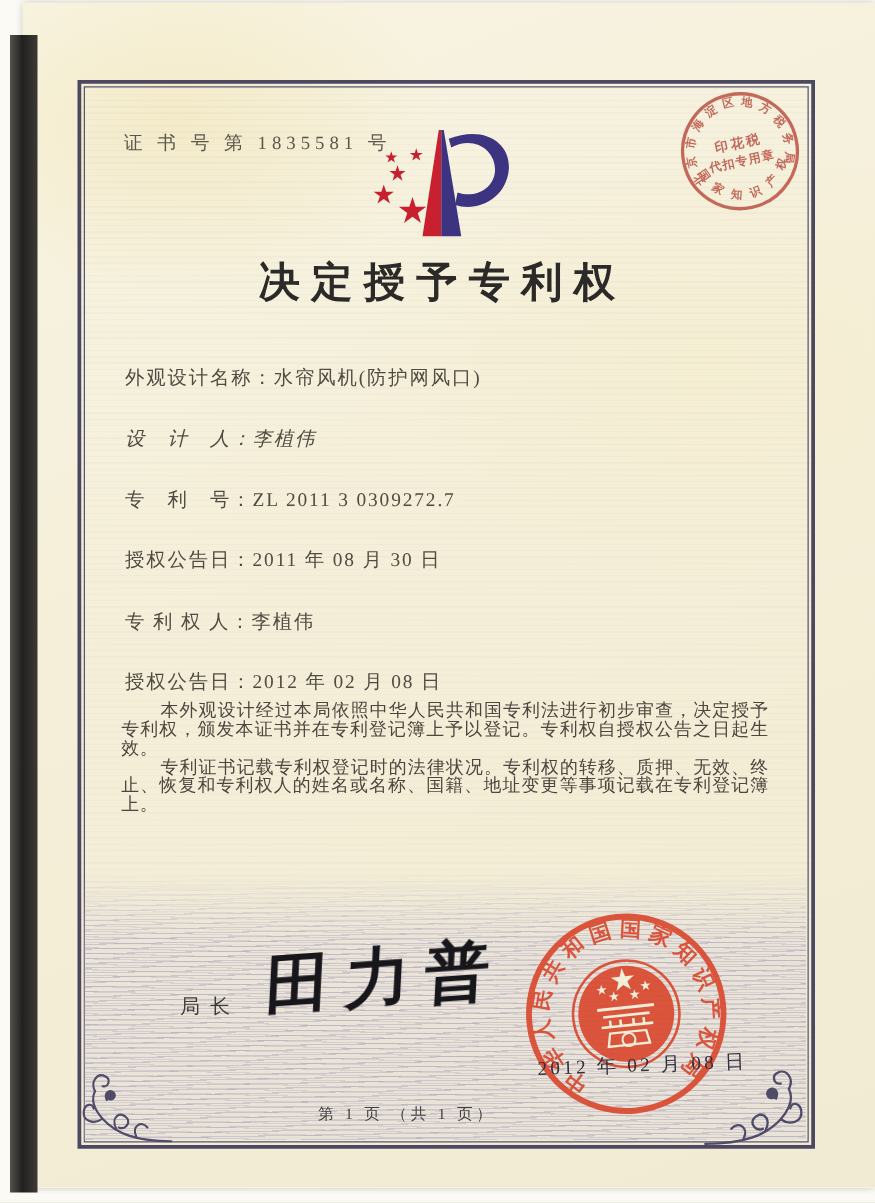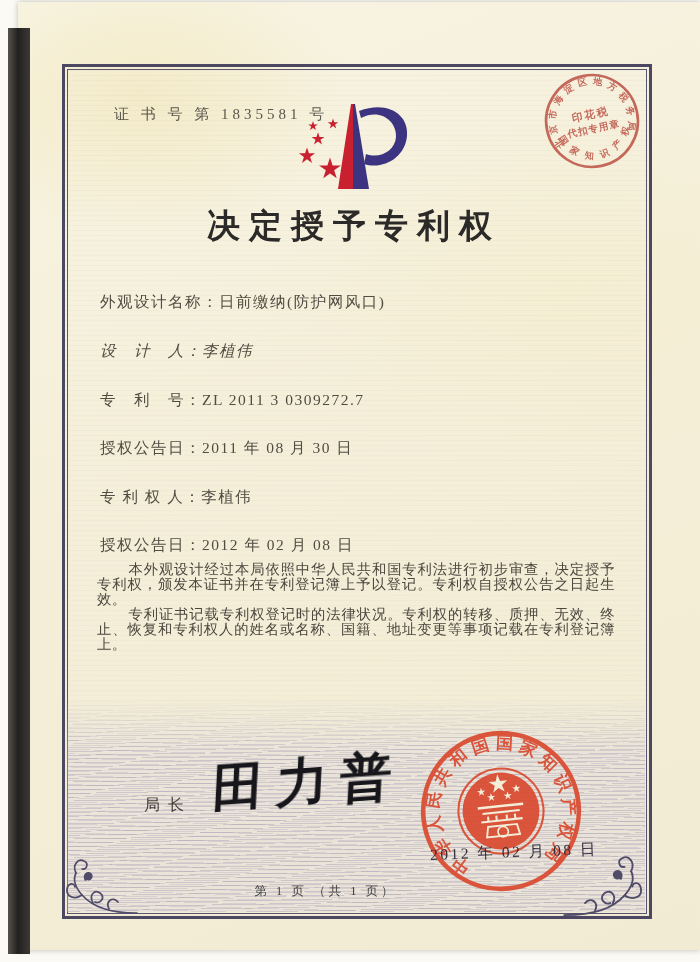--- a/index.html
+++ b/index.html
@@ -30,21 +30,21 @@
   .pattern-band{
     position:absolute;left:67px;top:698px;width:578px;height:214px;
     background:
       repeating-linear-gradient(179deg,rgba(139,128,166,.30) 0 .9px,rgba(0,0,0,0) .9px 3.8px),
       repeating-linear-gradient(181.5deg,rgba(139,128,166,.20) 0 .9px,rgba(0,0,0,0) .9px 4.4px),
       rgba(216,210,226,.30);
     -webkit-mask-image:linear-gradient(180deg,rgba(0,0,0,0),#000 55px);
             mask-image:linear-gradient(180deg,rgba(0,0,0,0),#000 55px);
   }
   .abs{position:absolute;}
-  .cert-no{left:114px;top:105px;font-size:15px;letter-spacing:4px;color:#5b564c;}
+  .cert-no{left:99px;top:105px;font-size:15px;letter-spacing:4px;color:#5b564c;}
   .logo{left:283px;top:96px;}
   .title{left:62px;top:204px;width:584px;text-align:center;font-size:33px;font-weight:bold;
          letter-spacing:9px;color:#2b2a28;}
   .field{left:100px;font-size:15.5px;color:#514c42;letter-spacing:1.5px;white-space:nowrap;}
   .f0{top:292px;} .f1{top:341px;font-style:italic;} .f2{top:390px;} .f3{top:438px;} .f4{top:487px;} .f5{top:535px;}
   .body-text{left:97px;top:562px;width:518px;font-size:14.3px;line-height:15px;
              text-align:justify;color:#4c463e;letter-spacing:.5px;}
   .body-text p{margin:0;text-indent:2.2em;}
   .sig-label{left:144px;top:795px;font-size:16px;letter-spacing:8px;color:#3f3b35;}
   .sig-name{left:212px;top:748px;font-size:52px;font-weight:600;color:#16161b;
@@ -114,21 +114,21 @@
       <path d="M68,8 L70,8 L70,93 L55,93 Z"></path>
     </g>
     <g fill="#3c3480">
       <path d="M70,8 L72,8 L86,93 L70,93 Z"></path>
       <path d="M76,15 C104,4 126,18 124,40 C122,62 100,74 81,68 L83,58 C97,63 112,55 113,41 C114,25 97,12 78,22 Z"></path>
     </g>
   </svg>
 
   <div class="abs title">决定授予专利权</div>
 
-  <div class="abs field f0"><span>外观设计名称：</span><span>日前缴纳(防护网风口)</span></div>
+  <div class="abs field f0"><span>外观设计名称：</span><span>水帘风机(防护网风口)</span></div>
   <div class="abs field f1"><span>设　计　人：</span><span>李植伟</span></div>
   <div class="abs field f2"><span>专　利　号：</span><span>ZL 2011 3 0309272.7</span></div>
   <div class="abs field f3"><span>授权公告日：</span><span>2011 年 08 月 30 日</span></div>
   <div class="abs field f4"><span>专 利 权 人：</span><span>李植伟</span></div>
   <div class="abs field f5"><span>授权公告日：</span><span>2012 年 02 月 08 日</span></div>
 
   <div class="abs body-text">
     <p>本外观设计经过本局依照中华人民共和国专利法进行初步审查，决定授予专利权，颁发本证书并在专利登记簿上予以登记。专利权自授权公告之日起生效。</p>
     <p>专利证书记载专利权登记时的法律状况。专利权的转移、质押、无效、终止、恢复和专利权人的姓名或名称、国籍、地址变更等事项记载在专利登记簿上。</p>
   </div>

